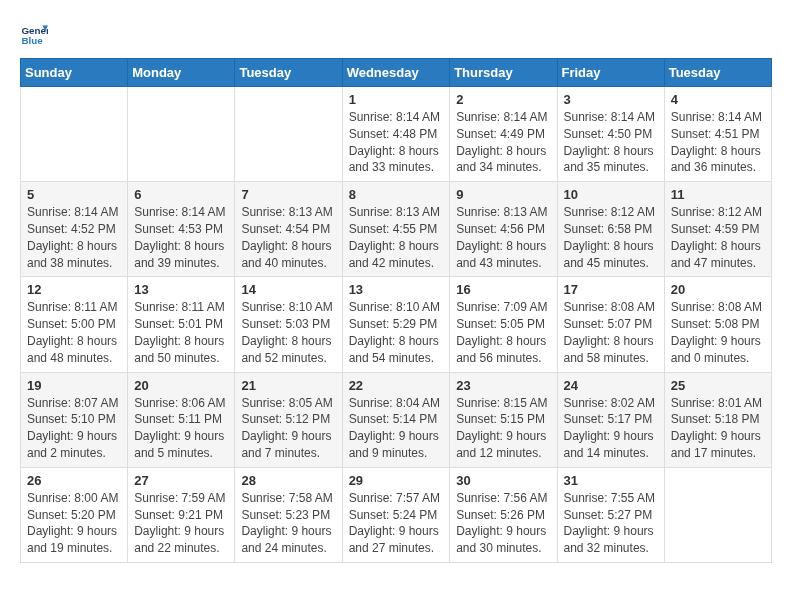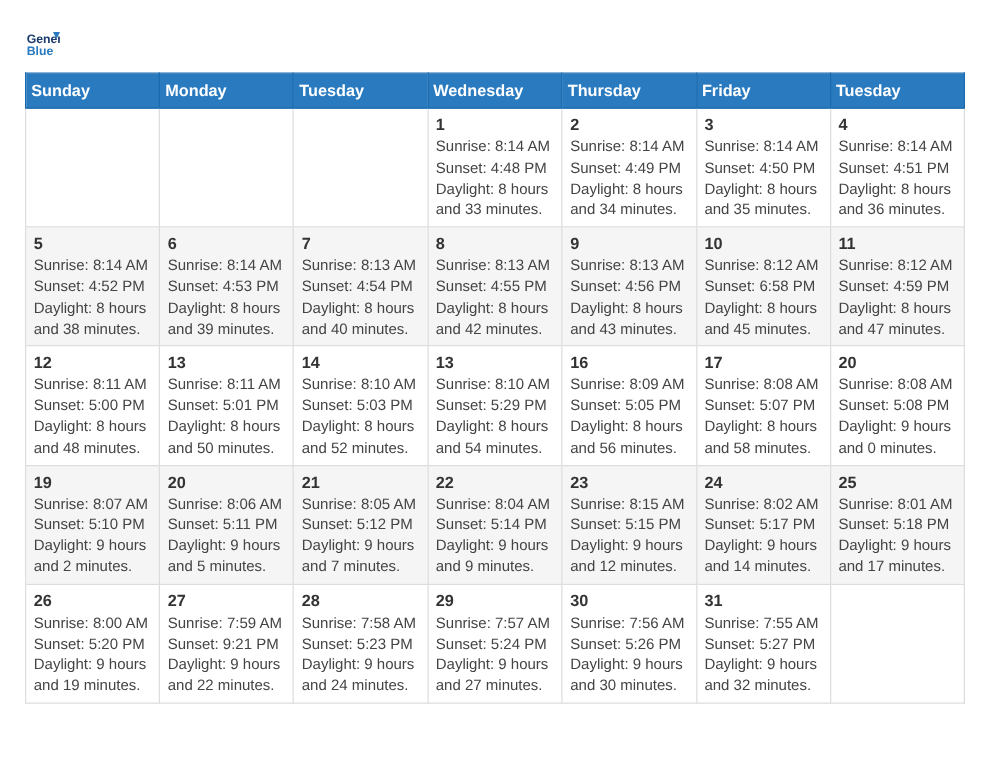--- a/index.html
+++ b/index.html
@@ -229,21 +229,21 @@
         </td>
         <td>
           <span class="day-number">13</span>
           <div class="day-info">Sunrise: 8:10 AM
 Sunset: 5:29 PM
 Daylight: 8 hours
 and 54 minutes.</div>
         </td>
         <td>
           <span class="day-number">16</span>
-          <div class="day-info">Sunrise: 8:09 AM
+          <div class="day-info">Sunrise: 7:09 AM
 Sunset: 5:05 PM
 Daylight: 8 hours
 and 56 minutes.</div>
         </td>
         <td>
           <span class="day-number">17</span>
           <div class="day-info">Sunrise: 8:08 AM
 Sunset: 5:07 PM
 Daylight: 8 hours
 and 58 minutes.</div>

